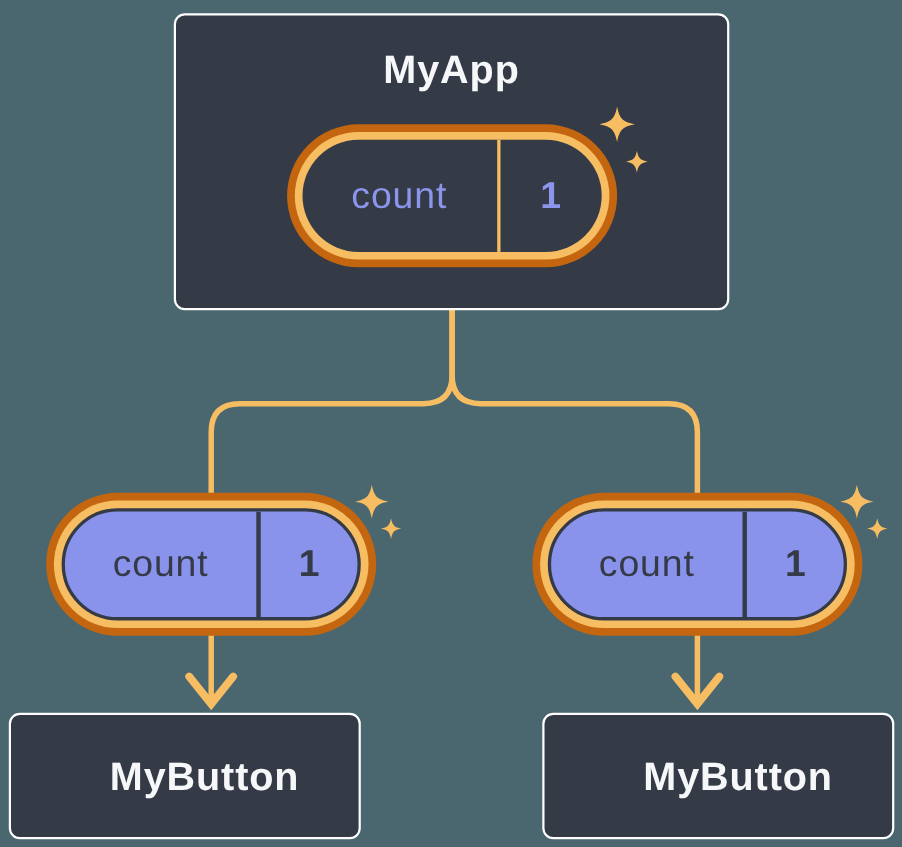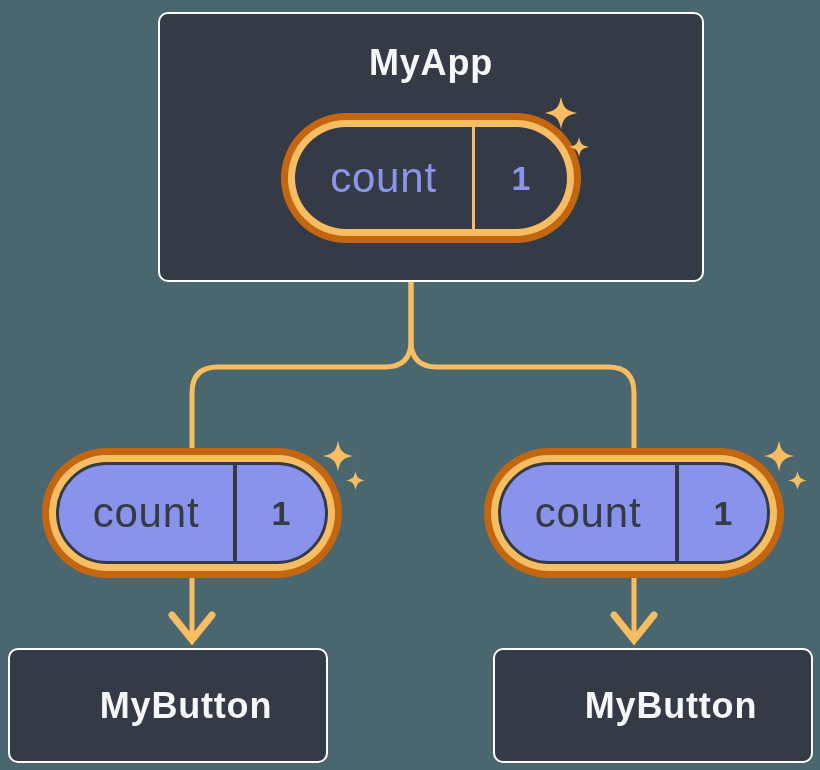--- a/index.html
+++ b/index.html
@@ -15,21 +15,21 @@
   .connector-svg { position: absolute; left: 0; top: 0; }
 
   
   .node {
     position: absolute;
     background: #343A46;
     border: 2.5px solid #FFFFFF;
     border-radius: 10px;
     box-sizing: border-box;
   }
-  .node-root  { left: 158px; top: 12px;  width: 546px; height: 270px; }
+  .node-root  { left: 158px; top: 12px;  width: 505px; height: 270px; }
   .node-child { display: flex; align-items: center; justify-content: center; padding-left: 36px; }
   .node-child-left  { left: 8px;   top: 648px; width: 320px; height: 115px; }
   .node-child-right { left: 493px; top: 648px; width: 320px; height: 115px; }
 
   .node-title {
     color: #F6F7F9;
     font-size: 36px;
     font-weight: 700;
     letter-spacing: 0.8px;
     text-align: center;
@@ -56,21 +56,21 @@
     border-radius: 999px;
     height: 100%;
     display: flex;
     align-items: stretch;
     overflow: hidden;
     box-sizing: border-box;
   }
   .seg-name {
     flex: 1;
     display: flex; align-items: center; justify-content: center;
-    font-size: 42px;
+    font-size: 34px;
     letter-spacing: 0.8px;
   }
   .seg-value {
     display: flex; align-items: center; justify-content: center;
     font-size: 34px;
     font-weight: 700;
   }
   .divider { flex: none; }
 
   

